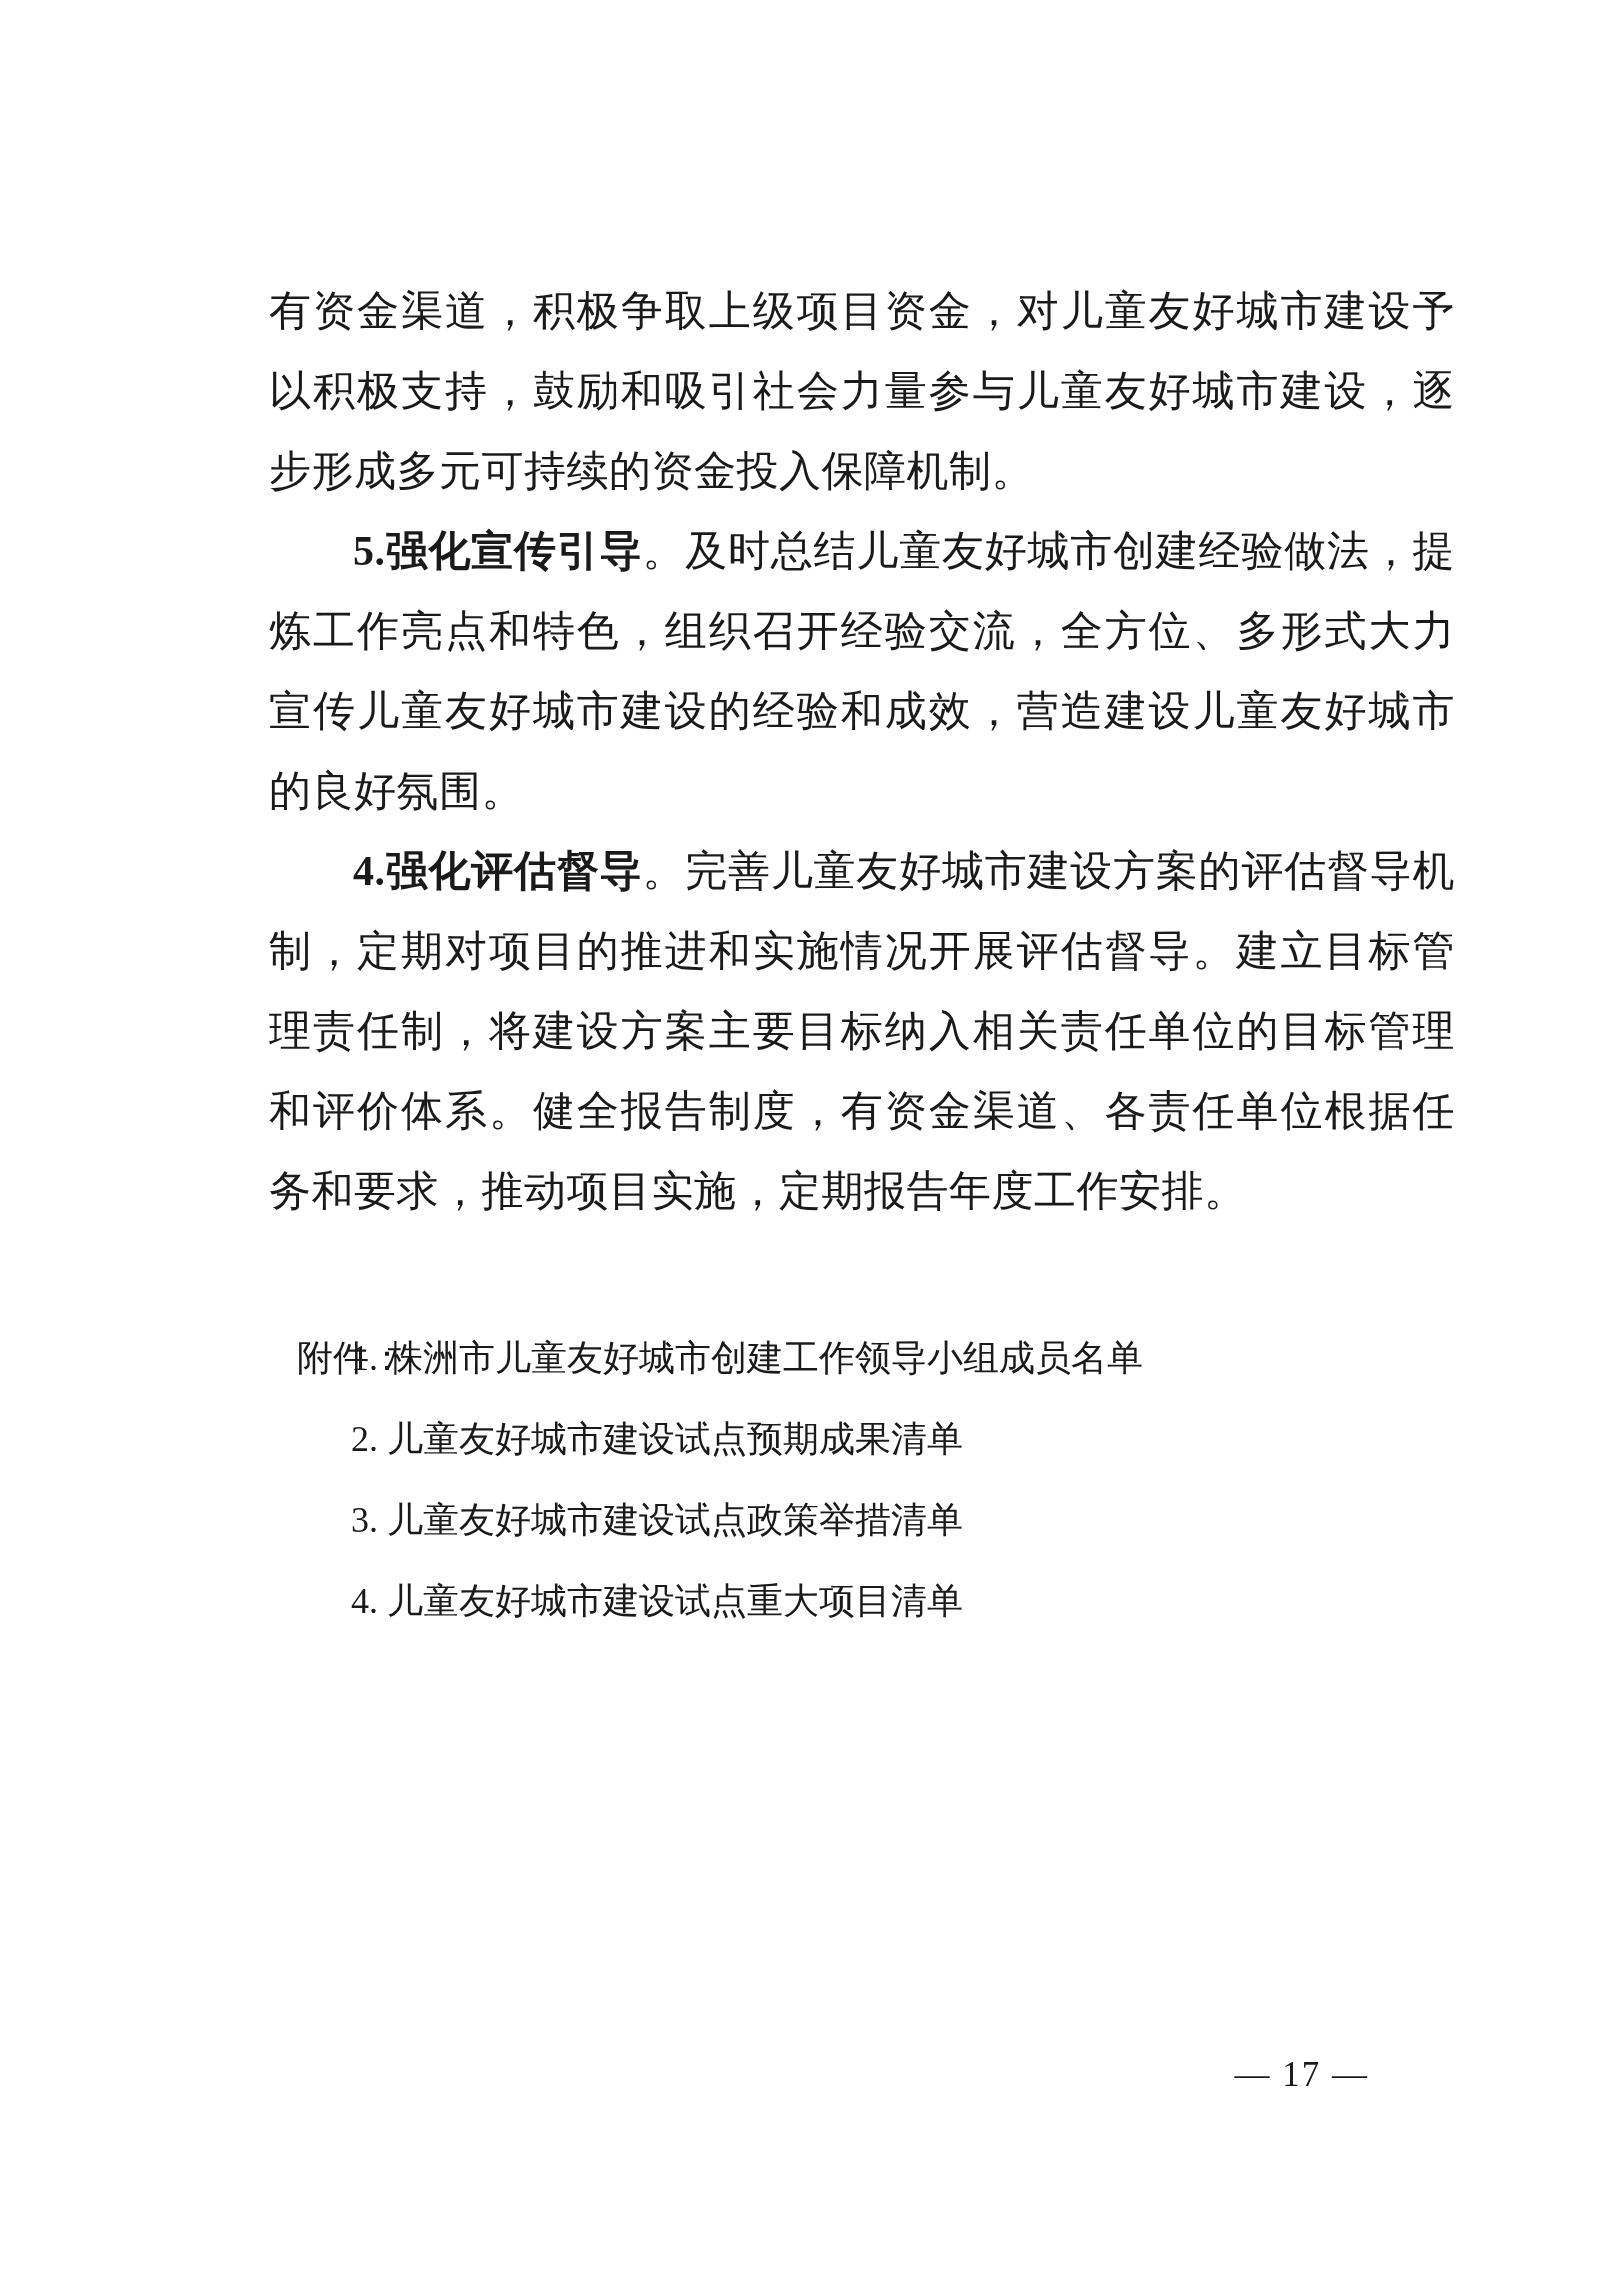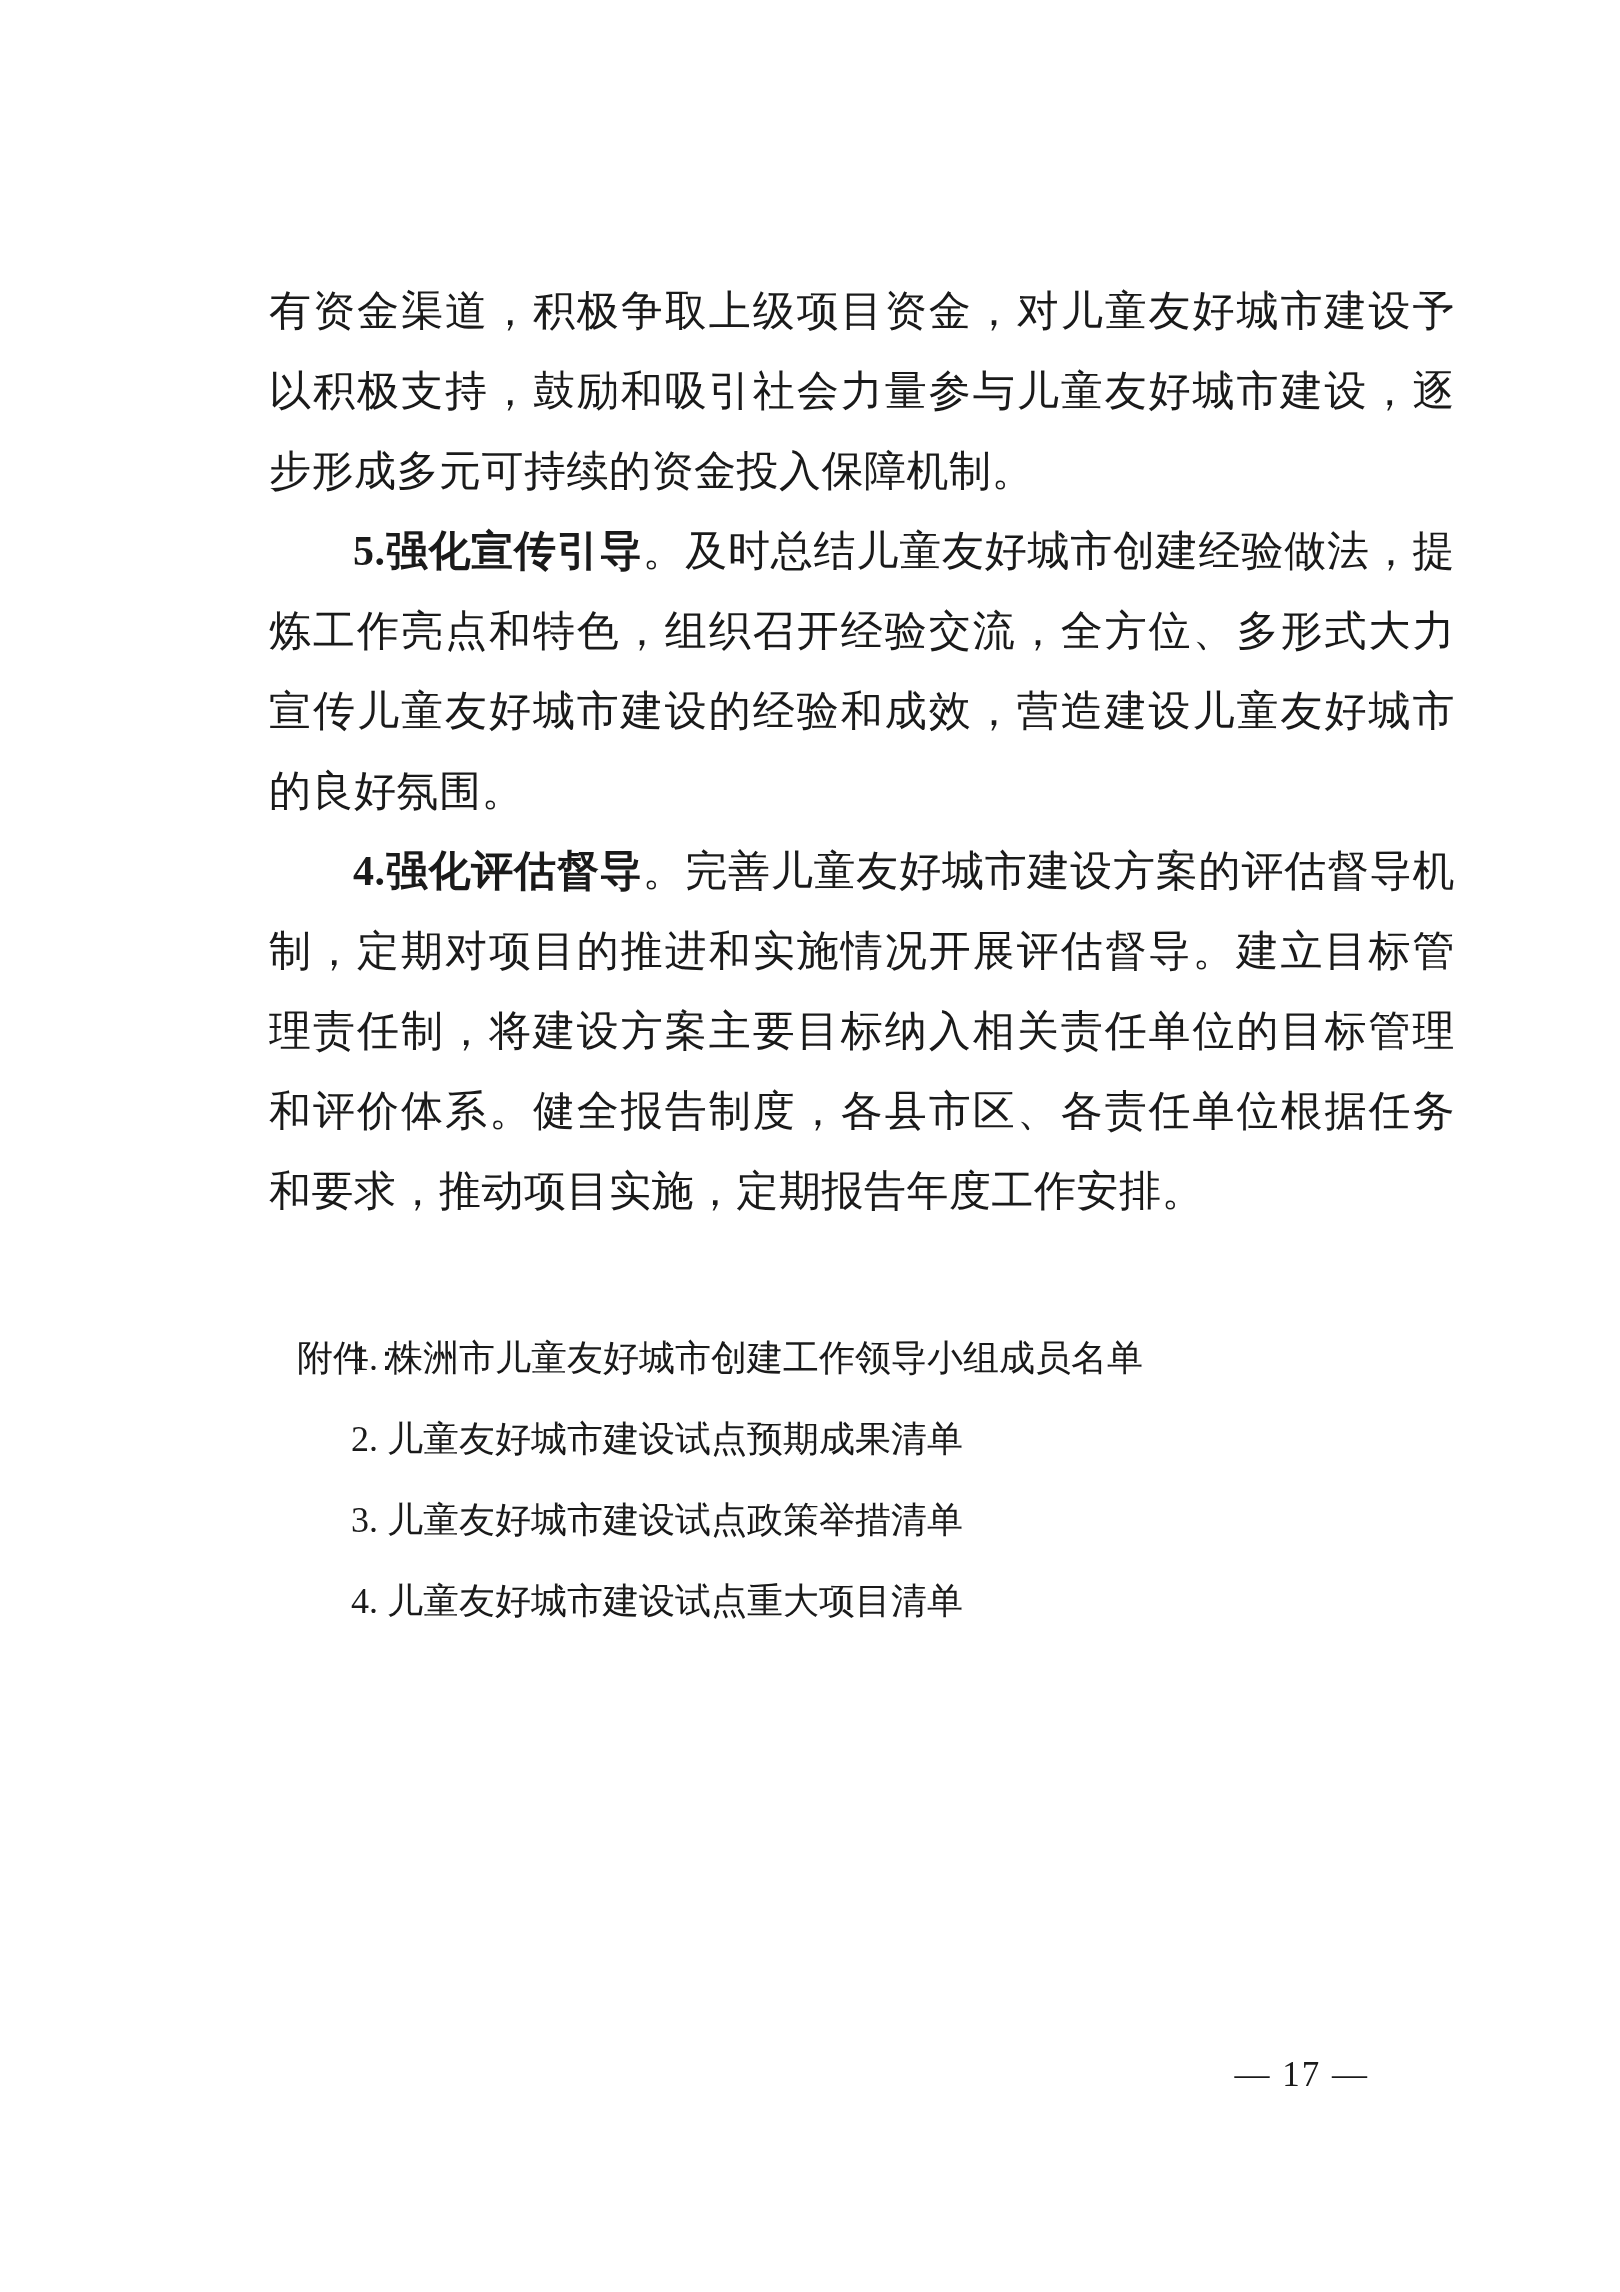--- a/index.html
+++ b/index.html
@@ -57,21 +57,21 @@
   }
 </style>
 </head>
 <body>
 
 <div class="page">
 
   <div class="body-text" id="paragraphs">
       <p class="para"><span>有资金渠道，积极争取上级项目资金，对儿童友好城市建设予以积极支持，鼓励和吸引社会力量参与儿童友好城市建设，逐步形成多元可持续的资金投入保障机制。</span></p>
       <p class="para indent"><span class="lead">5.强化宣传引导</span><span>。及时总结儿童友好城市创建经验做法，提炼工作亮点和特色，组织召开经验交流，全方位、多形式大力宣传儿童友好城市建设的经验和成效，营造建设儿童友好城市的良好氛围。</span></p>
-      <p class="para indent"><span class="lead">4.强化评估督导</span><span>。完善儿童友好城市建设方案的评估督导机制，定期对项目的推进和实施情况开展评估督导。建立目标管理责任制，将建设方案主要目标纳入相关责任单位的目标管理和评价体系。健全报告制度，各县市区、各责任单位根据任务和要求，推动项目实施，定期报告年度工作安排。</span></p>
+      <p class="para indent"><span class="lead">4.强化评估督导</span><span>。完善儿童友好城市建设方案的评估督导机制，定期对项目的推进和实施情况开展评估督导。建立目标管理责任制，将建设方案主要目标纳入相关责任单位的目标管理和评价体系。健全报告制度，有资金渠道、各责任单位根据任务和要求，推动项目实施，定期报告年度工作安排。</span></p>
     </div>
 
   <div class="attachments">
     <span class="att-label">附件：</span>
     <div class="att-items" id="att-items">
         <div class="att-item">1. 株洲市儿童友好城市创建工作领导小组成员名单</div>
         <div class="att-item">2. 儿童友好城市建设试点预期成果清单</div>
         <div class="att-item">3. 儿童友好城市建设试点政策举措清单</div>
         <div class="att-item">4. 儿童友好城市建设试点重大项目清单</div>
       </div>

